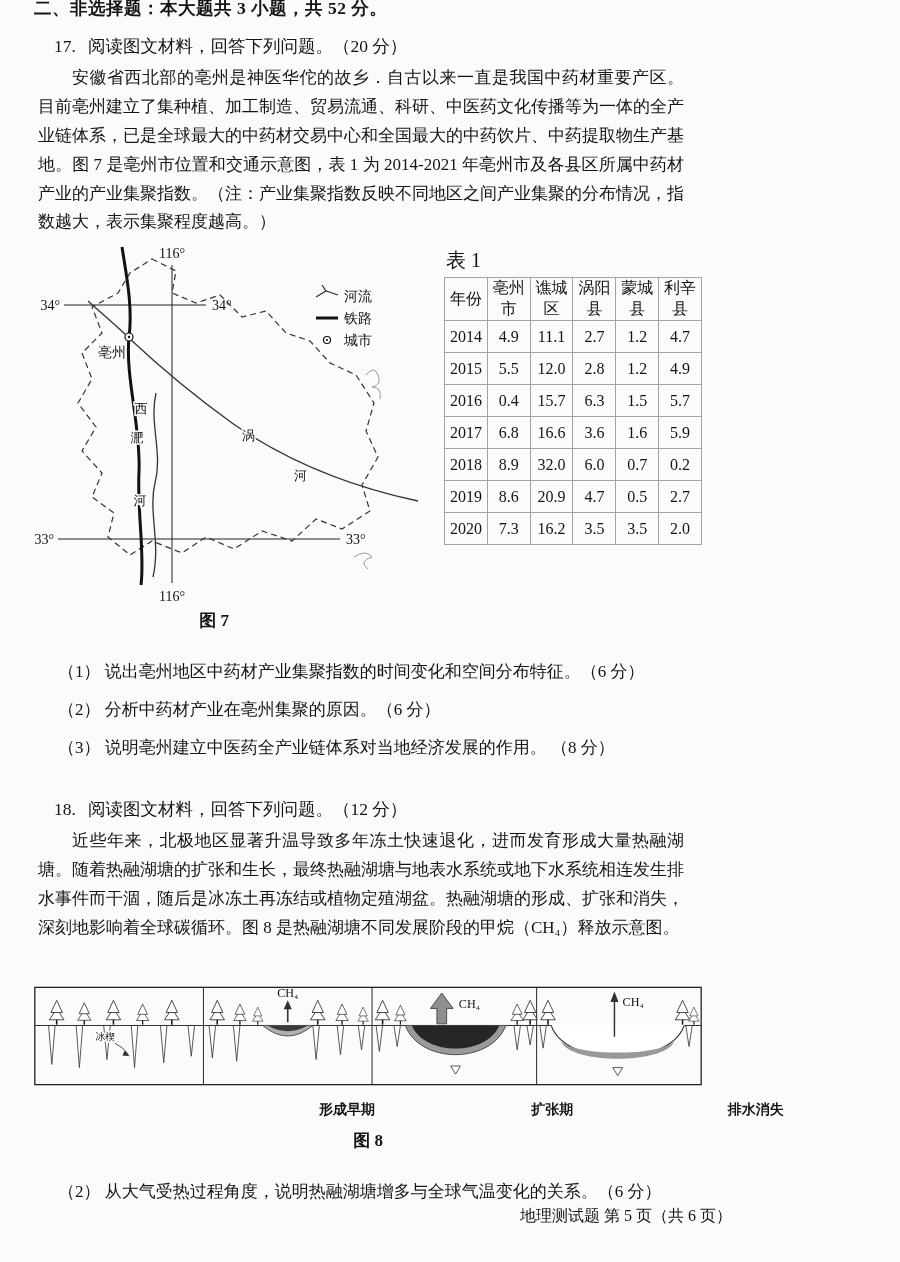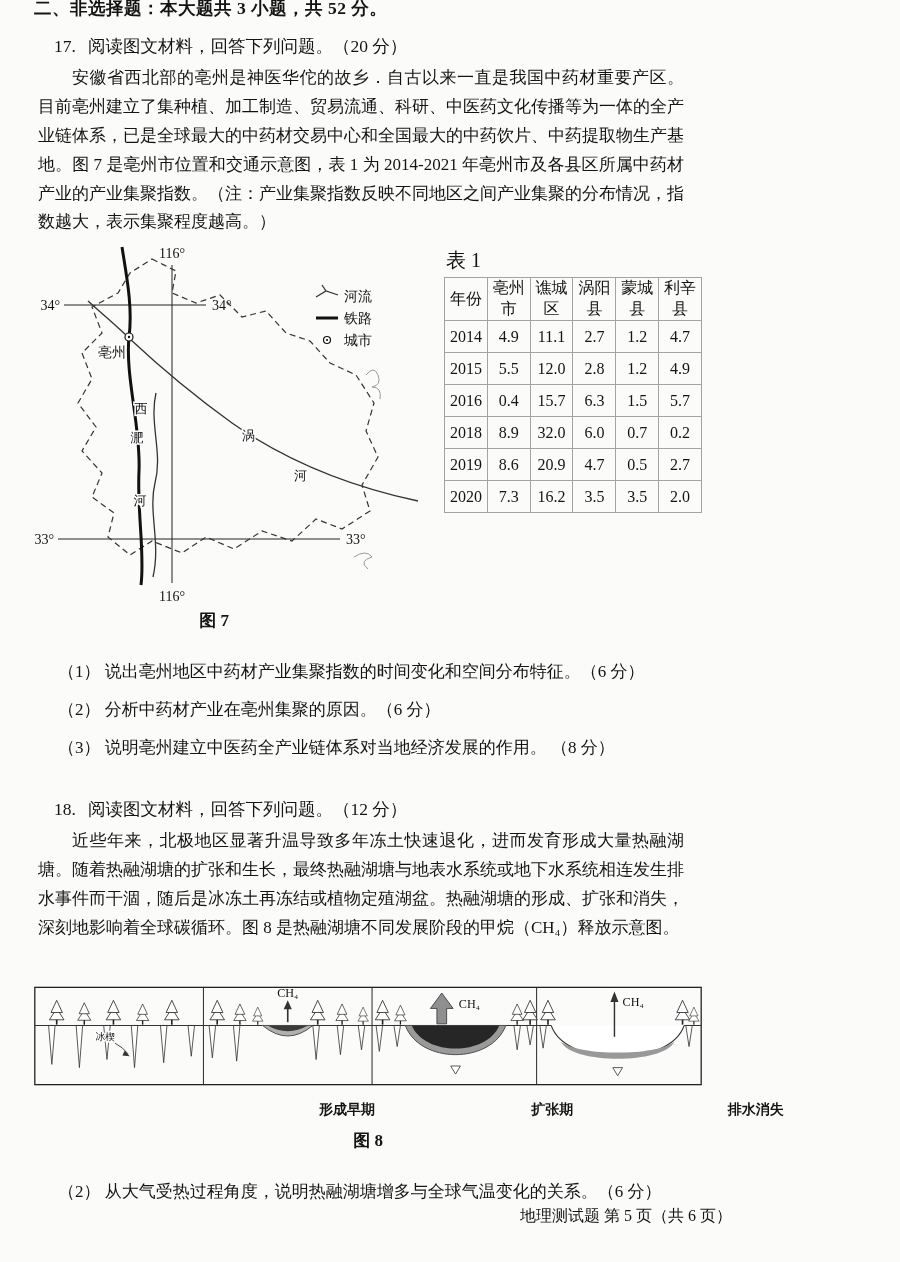--- a/index.html
+++ b/index.html
@@ -157,20 +157,28 @@
             </tr>
             <tr>
               <td>2016</td>
               <td>0.4</td>
               <td>15.7</td>
               <td>6.3</td>
               <td>1.5</td>
               <td>5.7</td>
             </tr>
             <tr>
+              <td>2017</td>
+              <td>6.8</td>
+              <td>16.6</td>
+              <td>3.6</td>
+              <td>1.6</td>
+              <td>5.9</td>
+            </tr>
+            <tr>
               <td>2018</td>
               <td>8.9</td>
               <td>32.0</td>
               <td>6.0</td>
               <td>0.7</td>
               <td>0.2</td>
             </tr>
             <tr>
               <td>2019</td>
               <td>8.6</td>

